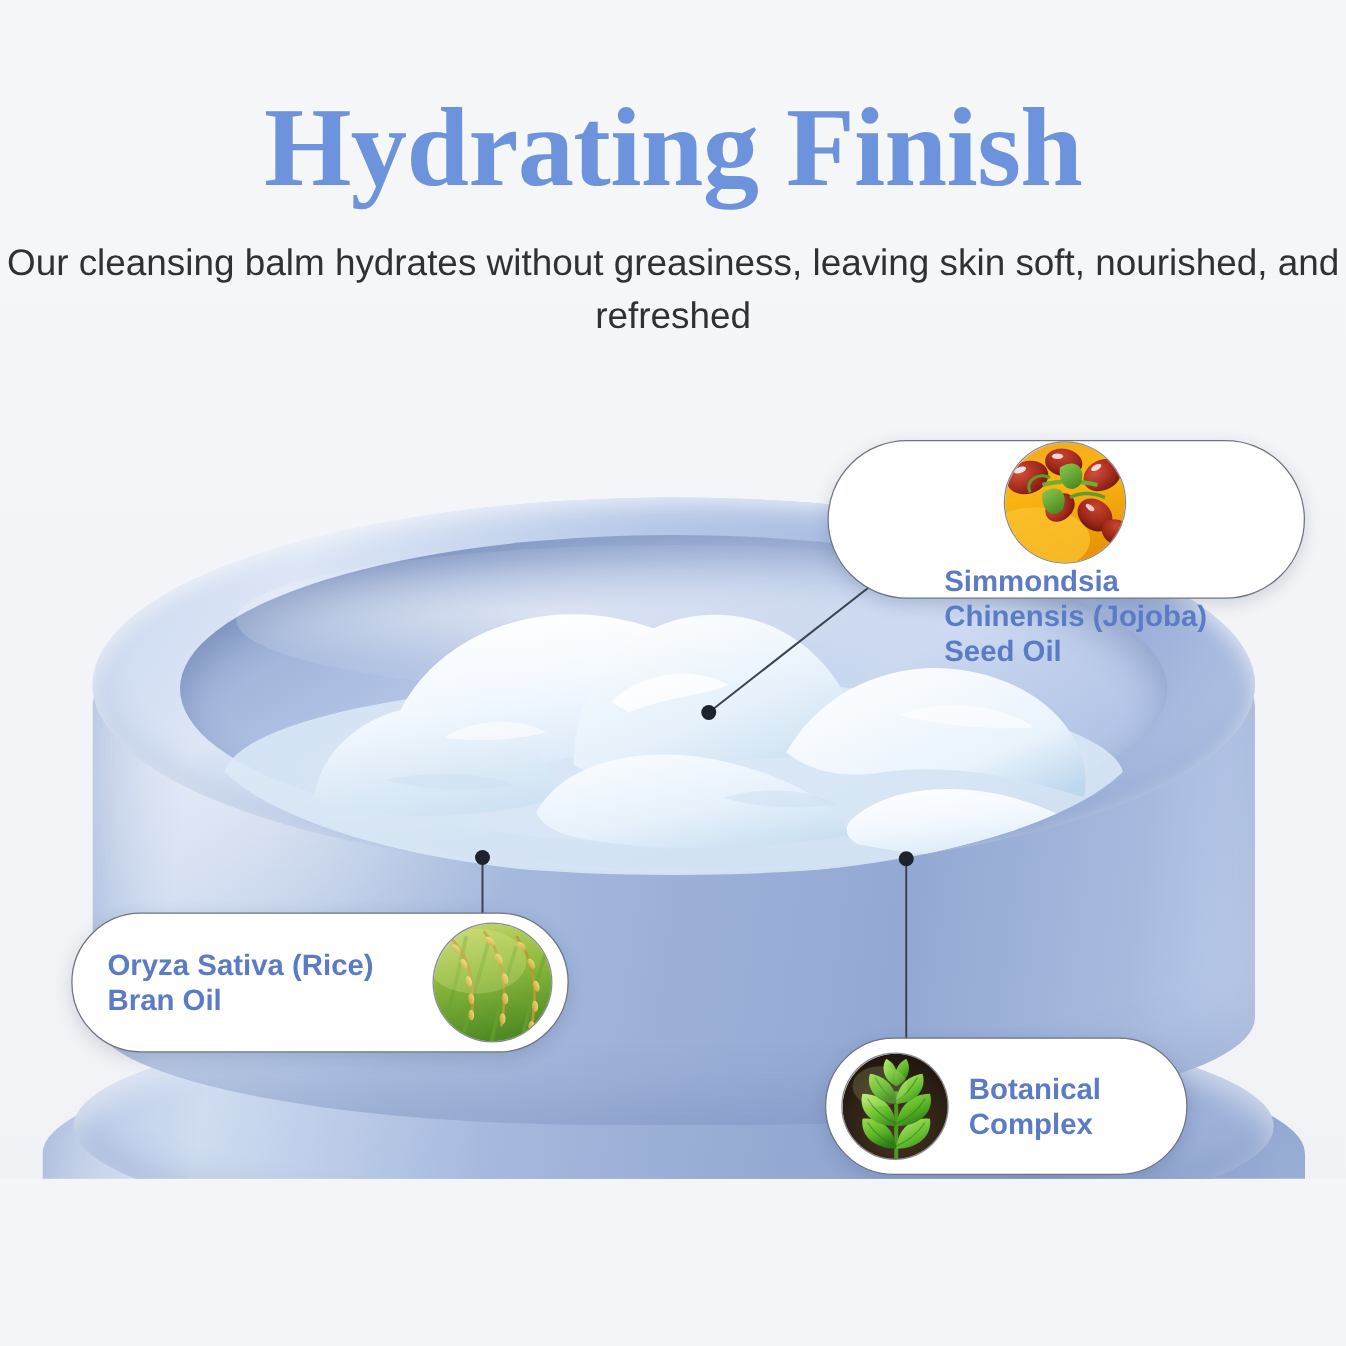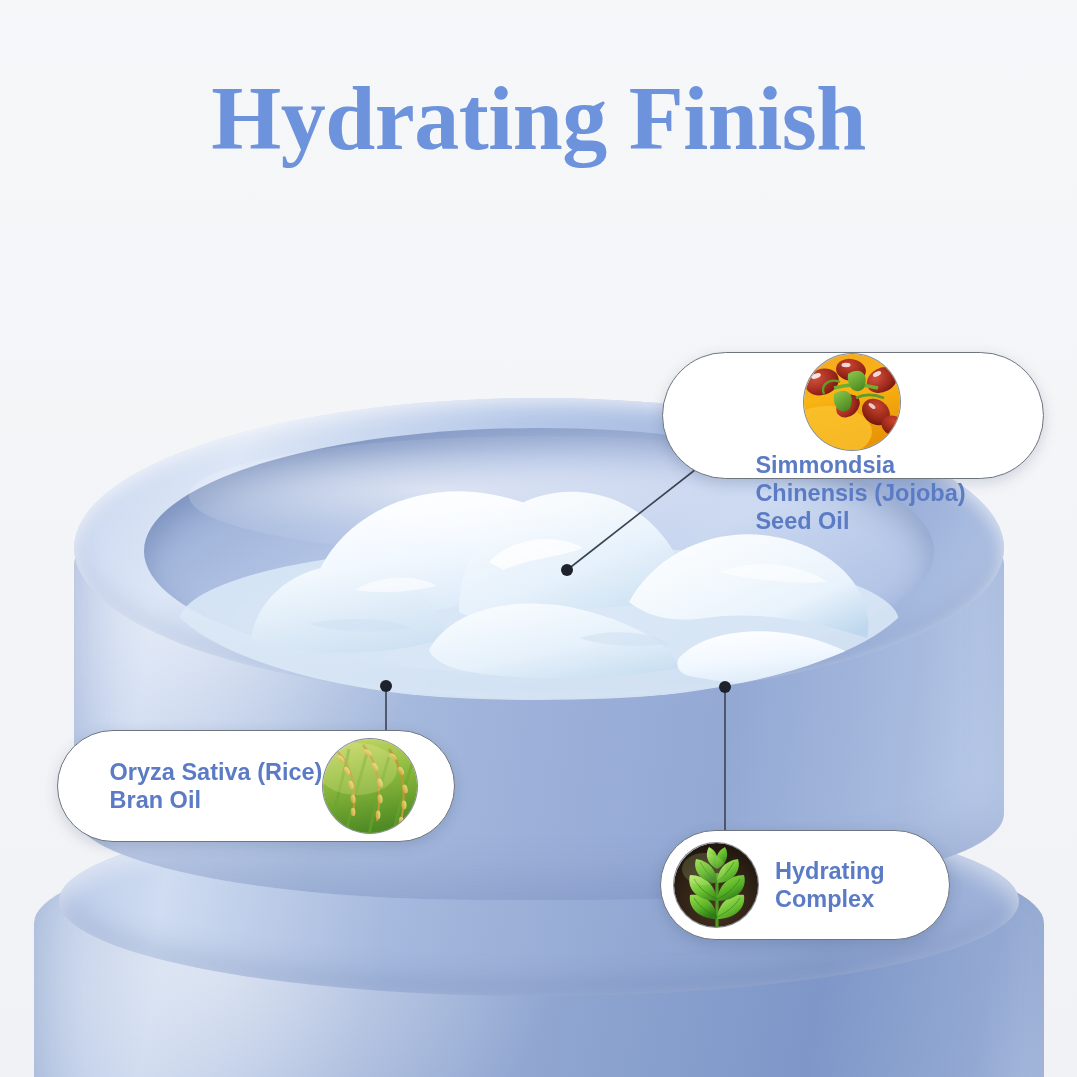--- a/index.html
+++ b/index.html
@@ -13,21 +13,21 @@
   body {
     font-family: "Liberation Sans", sans-serif;
     background: #f4f5f7;
     position: relative;
   }
 
   #stage {
     position: absolute;
     inset: 0;
     width: 1077px;
-    height: 1077px;
+    height: 943px;
     background: linear-gradient(180deg, #f6f7f9 0%, #f3f4f7 60%, #f1f2f5 100%);
     overflow: hidden;
   }
 
   
   .header {
     position: absolute;
     top: 0; left: 0; right: 0;
     text-align: center;
     padding-top: 74px;
@@ -221,21 +221,21 @@
   #card-jojoba .card-thumb { width: 98px; height: 98px; }
   #card-jojoba .card-label { font-size: 23.5px; margin-left: 18px; }
 
   
   #card-rice {
     left: 57px;
     top: 730px;
     width: 398px;
     height: 112px;
     padding: 0 12px 0 28px;
-    justify-content: center;
+    justify-content: space-between;
   }
   #card-rice .card-thumb { width: 96px; height: 96px; }
   #card-rice .card-label { font-size: 23.5px; }
 
   
   #card-botanical {
     left: 660px;
     top: 830px;
     width: 290px;
     height: 110px;
@@ -244,20 +244,22 @@
   #card-botanical .card-thumb { width: 86px; height: 86px; }
   #card-botanical .card-label { font-size: 23.5px; margin-left: 16px; }
 </style>
 </head>
 <body>
 
 <div id="stage">
 
   <div class="header">
     <h1 class="page-title">Hydrating Finish</h1>
+    <p class="page-subtitle">Our cleansing balm hydrates without greasiness,
+leaving skin soft, nourished, and refreshed</p>
   </div>
 
   <div class="jar jar-base"></div>
   <div class="jar jar-collar"></div>
   <div class="jar jar-wall"></div>
   <div class="jar jar-rim"></div>
   <div class="jar jar-inner"></div>
 
   <div class="balm">
     <svg width="760" height="250" viewBox="0 0 760 250">
@@ -483,17 +485,17 @@
             <path d="M43 56 C 34 52, 26 46, 20 36"></path>
             <path d="M43 56 C 52 52, 60 46, 66 36"></path>
             <path d="M43 38 C 36 34, 30 26, 26 19"></path>
             <path d="M43 38 C 50 34, 56 26, 60 19"></path>
           </g>
 
           <ellipse cx="30" cy="26" rx="22" ry="16" fill="#d6f59a" opacity="0.18"></ellipse>
         </g>
       </svg>
     </div>
-    <div class="card-label">Hydrating
+    <div class="card-label">Botanical
 Complex</div>
   </div>
 
 </div>
 
 </body></html>

